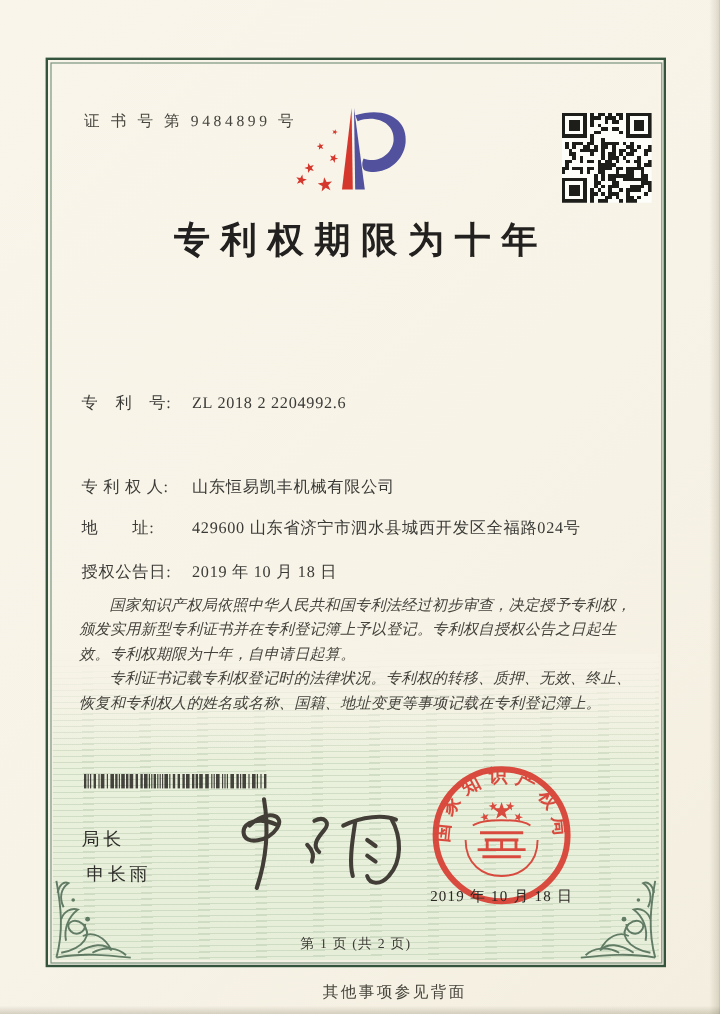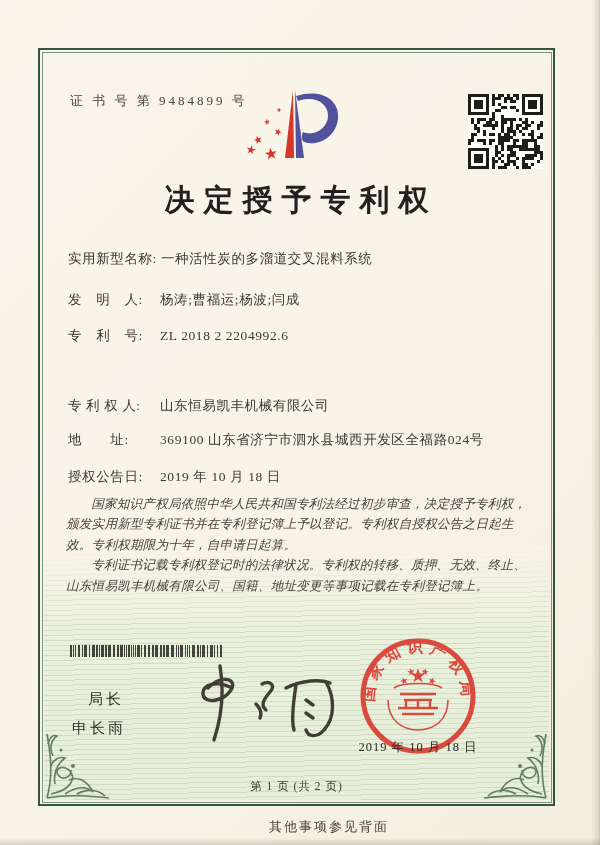--- a/index.html
+++ b/index.html
@@ -46,21 +46,21 @@
     font-size:30px;font-weight:600;color:#22211f;letter-spacing:9px;text-indent:9px;
   }
   .row{left:68px;width:462px;font-size:13.5px;color:#3a3a36;letter-spacing:.6px;white-space:nowrap;}
   .row .lbl{display:inline-block;min-width:88px;white-space:pre;}
   .row .val{margin-left:4px;}
   .grant2{position:absolute;left:232px;top:0;}
   .paras{left:66px;top:494px;width:466px;font-size:12.6px;line-height:1.62;color:#43423c;letter-spacing:.2px;}
   .paras p{margin:0;text-indent:2em;font-style:italic;}
   .barcode{left:70px;top:645px;height:12px;display:flex;align-items:stretch;}
   .barcode i{display:block;background:#2c2b27;opacity:.88;}
-  .signer{left:88px;top:690px;font-size:15px;color:#2f2e2a;letter-spacing:3px;}
+  .signer{left:68px;top:690px;font-size:15px;color:#2f2e2a;letter-spacing:3px;}
   .signer-name{left:72px;top:719px;font-size:15px;color:#2f2e2a;letter-spacing:3px;}
   .seal-date{left:354px;top:739px;width:128px;text-align:center;font-size:12.5px;color:#2c2824;letter-spacing:1px;z-index:3;}
   .page-ind{left:38px;top:779px;width:517px;text-align:center;font-size:11.5px;color:#3c3b35;letter-spacing:1px;}
   .back-note{left:0;top:818px;width:600px;text-align:center;font-size:13px;color:#47453d;letter-spacing:2px;padding-left:29px;}
   svg{display:block;}
 </style>
 </head>
 <body>
 
 <div class="page">
@@ -328,44 +328,38 @@
       <rect x="3" y="3" width="15" height="15" fill="#fdfdfa"></rect>
       <rect x="6" y="6" width="9" height="9" fill="#1d1d1a"></rect>
       <rect x="54" y="0" width="21" height="21" fill="#1d1d1a"></rect>
       <rect x="57" y="3" width="15" height="15" fill="#fdfdfa"></rect>
       <rect x="60" y="6" width="9" height="9" fill="#1d1d1a"></rect>
       <rect x="0" y="54" width="21" height="21" fill="#1d1d1a"></rect>
       <rect x="3" y="57" width="15" height="15" fill="#fdfdfa"></rect>
       <rect x="6" y="60" width="9" height="9" fill="#1d1d1a"></rect>
     </svg>
 
-  <div class="abs title">决定授予专利权</div>
-
-  <div class="abs row" style="top:250px">
-    <span class="lbl">实用新型名称:</span><span class="val">一种活性炭的多溜道交叉混料系统</span>
-  </div>
-  <div class="abs row" style="top:291px">
-    <span class="lbl">发　明　人:</span><span class="val">杨涛;曹福运;杨波;闫成</span>
-  </div>
+  <div class="abs title">专利权期限为十年</div>
+
   <div class="abs row" style="top:327px">
     <span class="lbl">专　利　号:</span><span class="val">ZL 2018 2 2204992.6</span>
   </div>
   <div class="abs row" style="top:397px">
     <span class="lbl">专 利 权 人:</span><span class="val">山东恒易凯丰机械有限公司</span>
   </div>
   <div class="abs row" style="top:431px">
-    <span class="lbl">地　　址:</span><span class="val">369100 山东省济宁市泗水县城西开发区全福路024号</span>
+    <span class="lbl">地　　址:</span><span class="val">429600 山东省济宁市泗水县城西开发区全福路024号</span>
   </div>
   <div class="abs row" style="top:468px">
     <span class="lbl">授权公告日:</span><span class="val">2019 年 10 月 18 日</span>
   </div>
 
   <div class="abs paras">
     <p>国家知识产权局依照中华人民共和国专利法经过初步审查，决定授予专利权，颁发实用新型专利证书并在专利登记簿上予以登记。专利权自授权公告之日起生效。专利权期限为十年，自申请日起算。</p>
-    <p>专利证书记载专利权登记时的法律状况。专利权的转移、质押、无效、终止、山东恒易凯丰机械有限公司、国籍、地址变更等事项记载在专利登记簿上。</p>
+    <p>专利证书记载专利权登记时的法律状况。专利权的转移、质押、无效、终止、恢复和专利权人的姓名或名称、国籍、地址变更等事项记载在专利登记簿上。</p>
   </div>
 
   <div class="abs barcode" id="barcode">
       <i style="width: 2px; margin-right: 1px;"></i>
       <i style="width: 1px; margin-right: 1px;"></i>
       <i style="width: 1px; margin-right: 2px;"></i>
       <i style="width: 2px; margin-right: 2px;"></i>
       <i style="width: 1px; margin-right: 1px;"></i>
       <i style="width: 3px; margin-right: 2px;"></i>
       <i style="width: 1px; margin-right: 2px;"></i>

